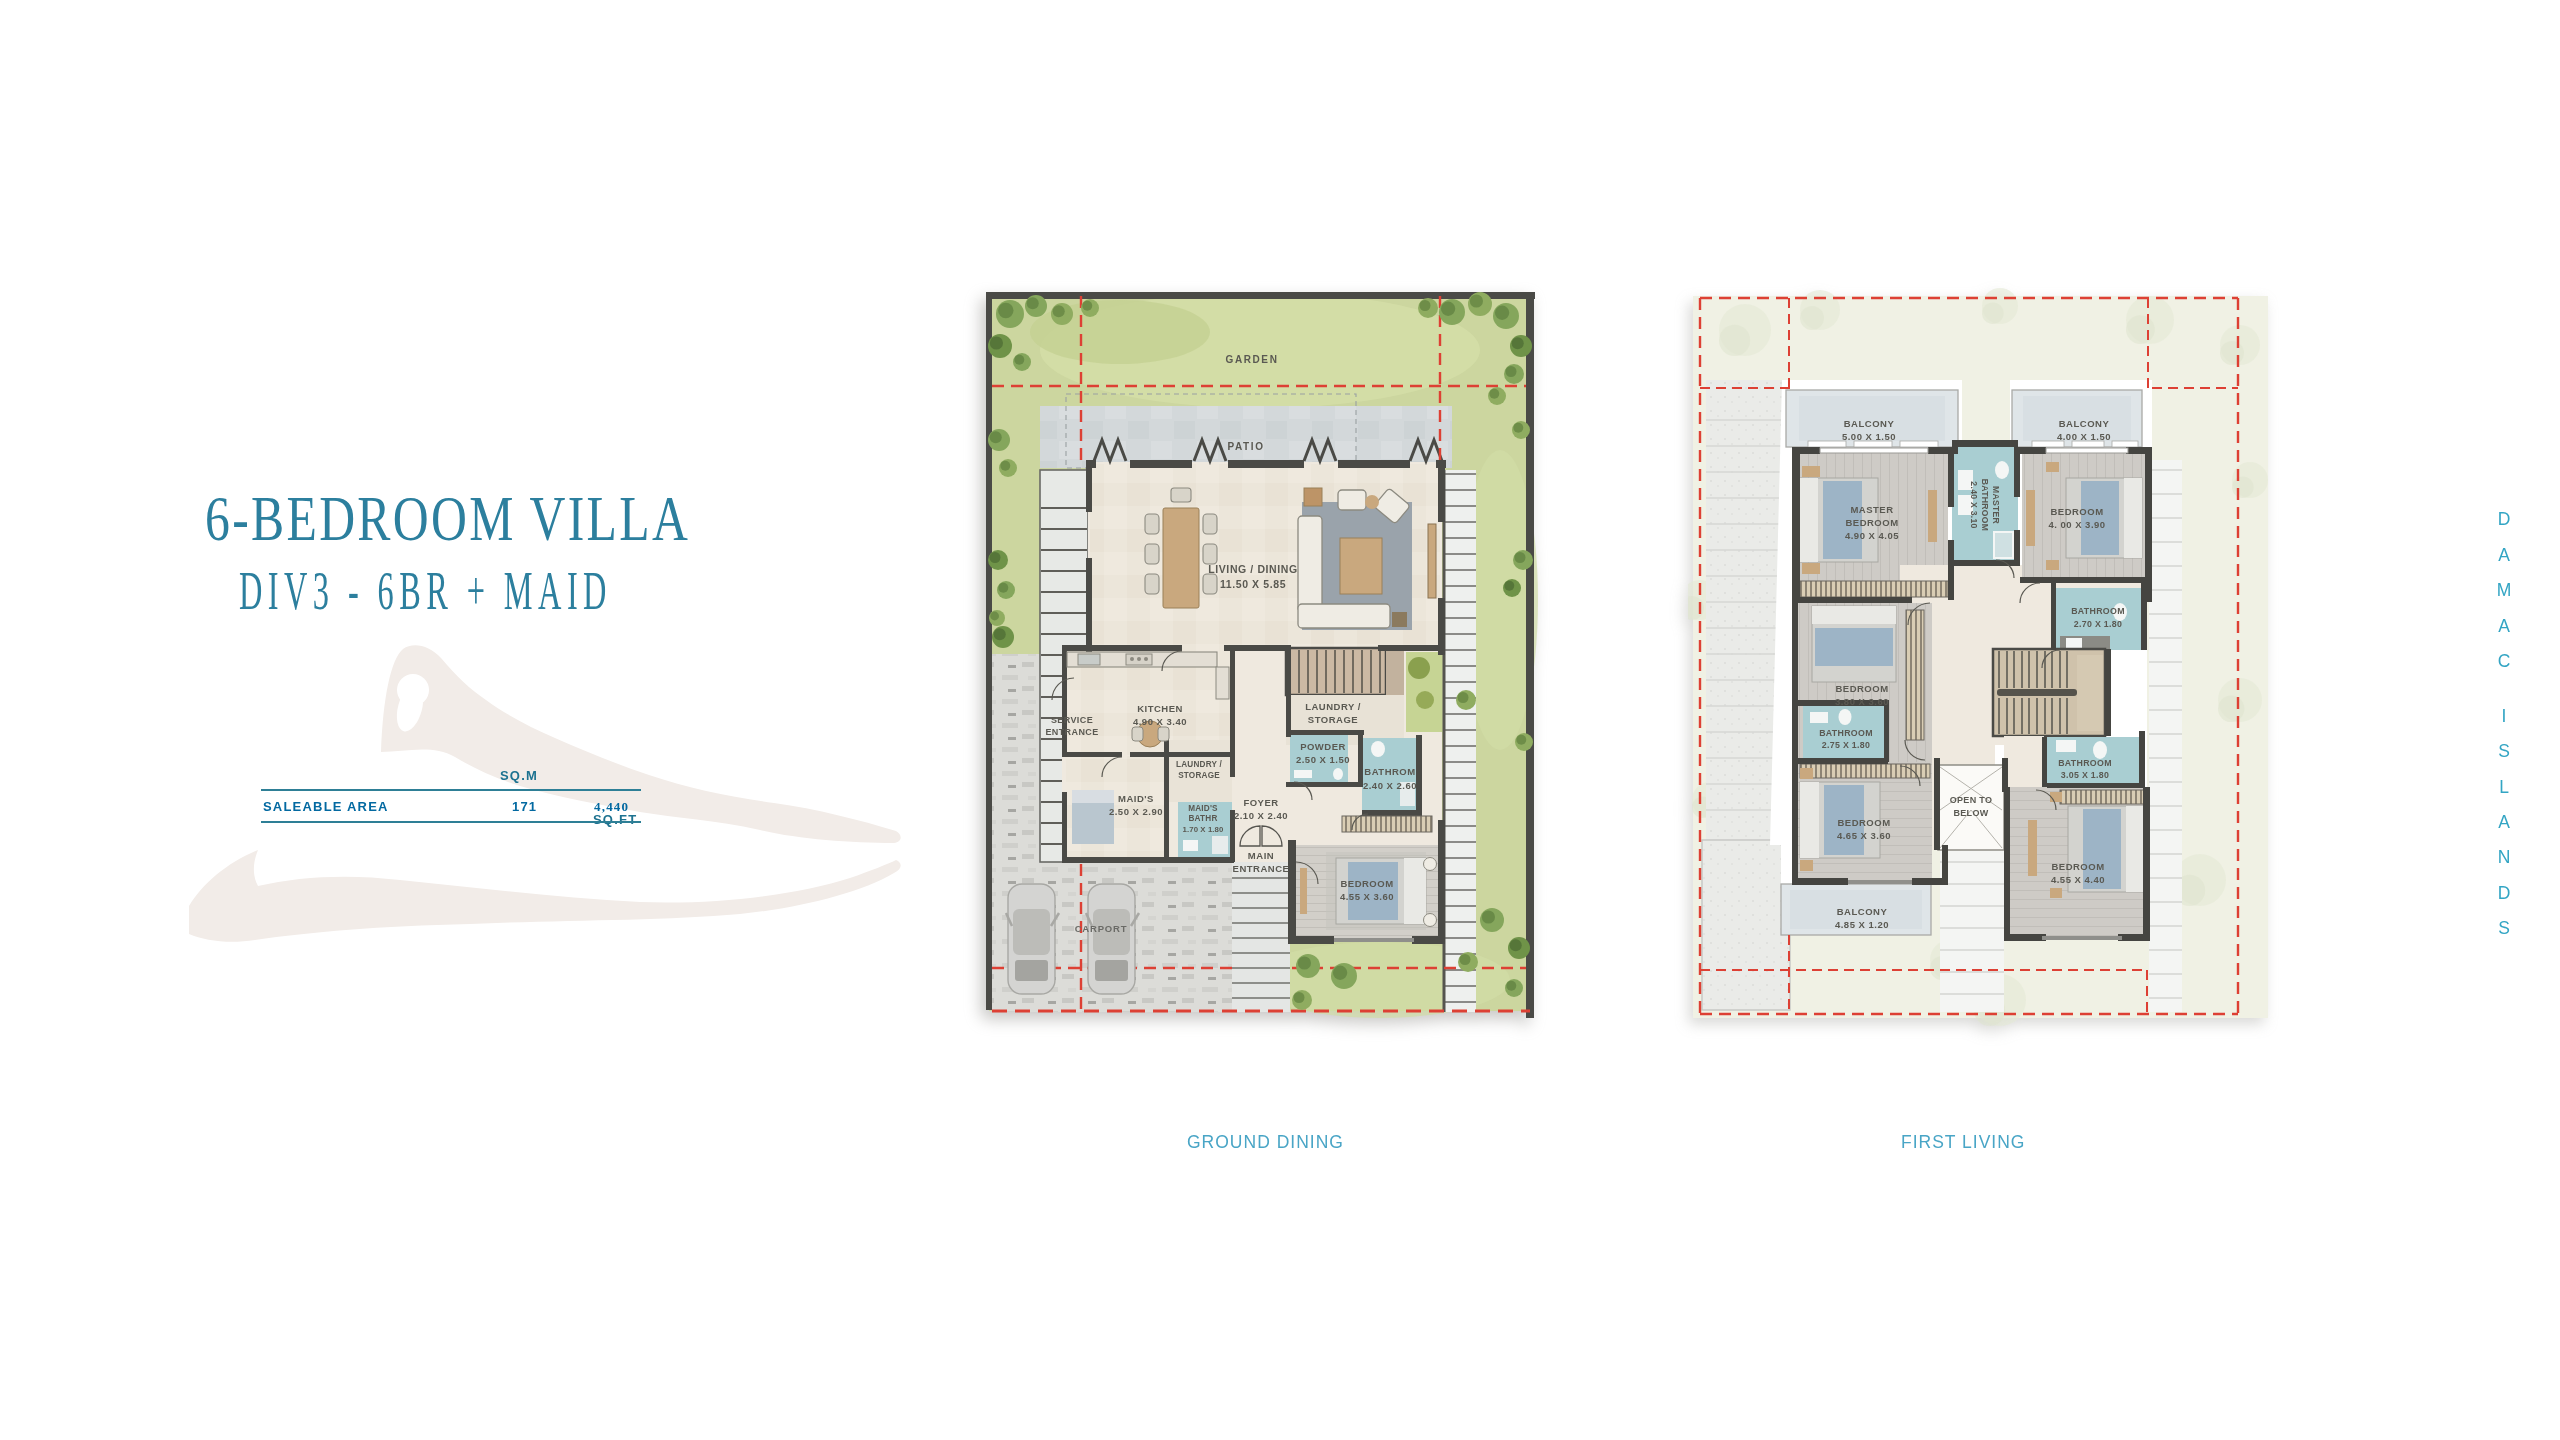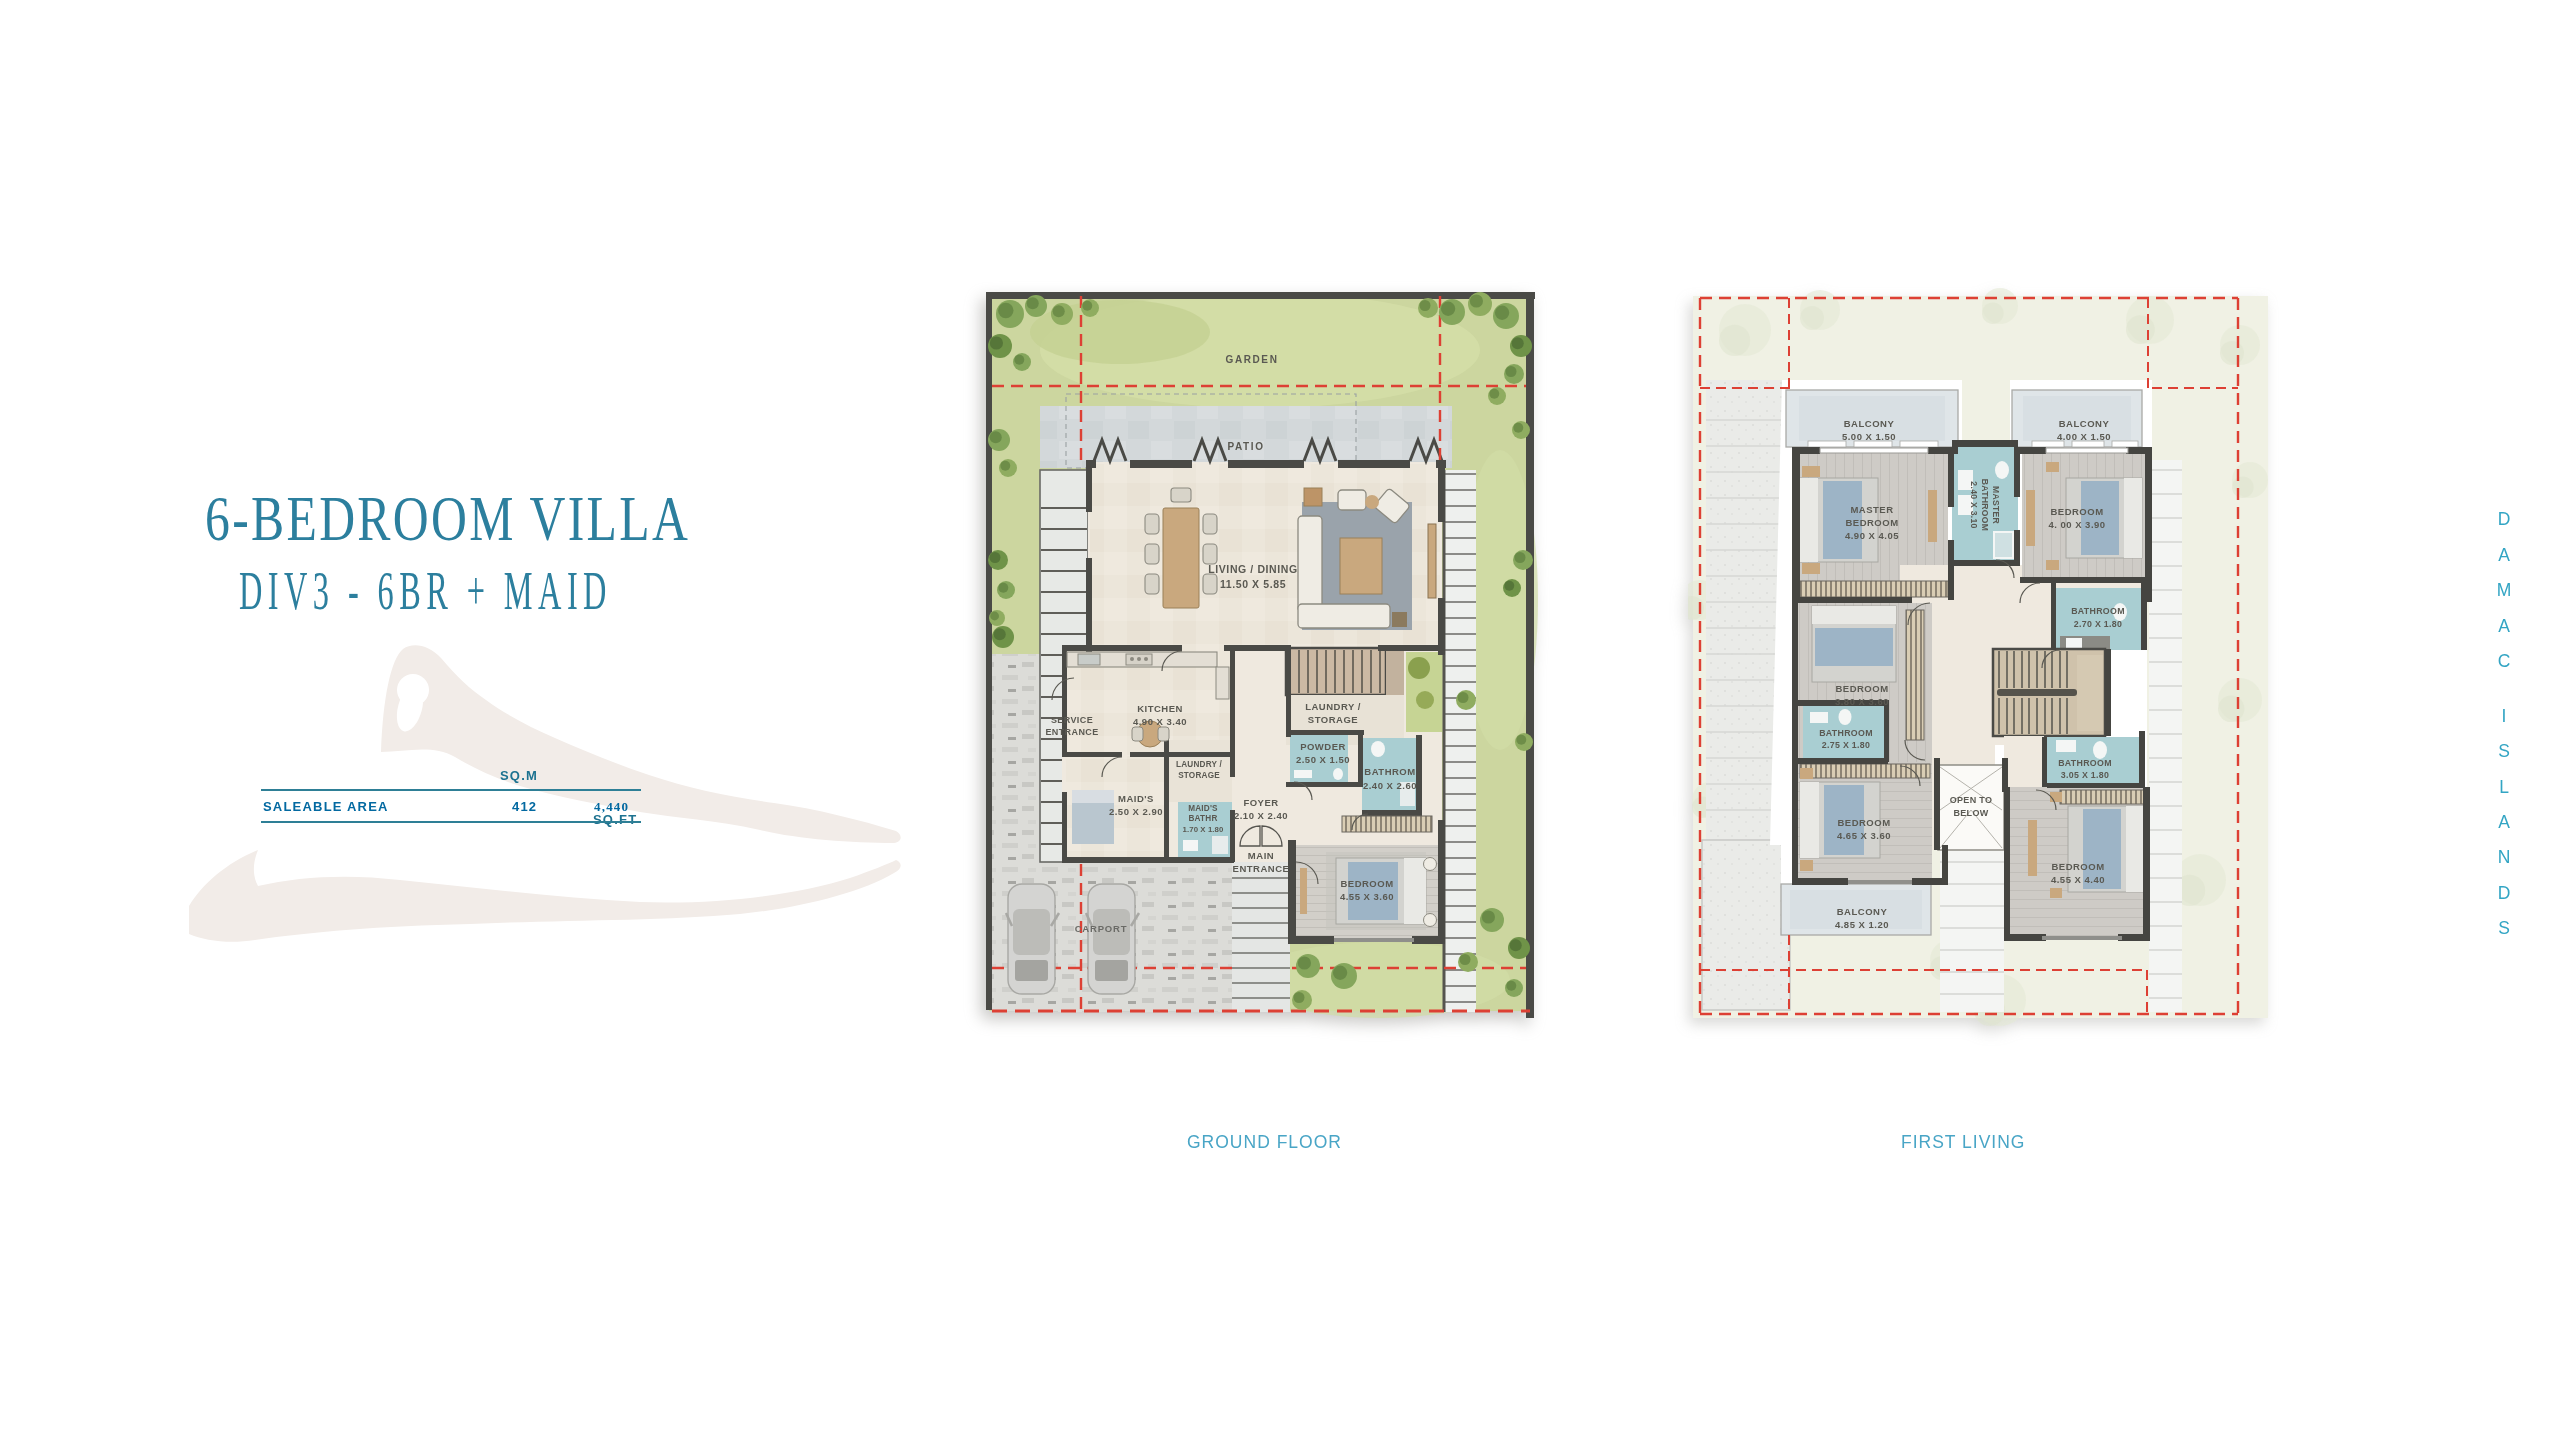--- a/index.html
+++ b/index.html
@@ -31,26 +31,26 @@
 
 <div class="abs subtitle" style="left:239px;top:560px;">DIV3 - 6BR + MAID</div>
 
 <div class="abs thead" style="left:500px;top:768px;text-align:right;">SQ.M</div>
 
 <div class="abs thead" style="left:593px;top:812px;">SQ.FT</div>
 
 <div class="abs tline" style="left:261px;top:789px;width:380px;"></div>
 
 <div class="abs trow" style="left:263px;top:799px;">SALEABLE AREA</div>
-<div class="abs trow" style="left:512px;top:799px;">412</div>
+<div class="abs trow" style="left:512px;top:799px;">171</div>
 <div class="abs trow" style="left:594px;top:799px;font-family:Liberation Serif, serif;">4,440</div>
 
 <div class="abs tline" style="left:261px;top:821px;width:380px;"></div>
 
-<div class="abs floorlbl" style="left:1187px;top:1132px;">GROUND FLOOR</div>
+<div class="abs floorlbl" style="left:1187px;top:1132px;">GROUND DINING</div>
 
 <div class="abs floorlbl" style="left:1901px;top:1132px;">FIRST LIVING</div>
 
 <div class="abs vlbl" style="left:2493px;top:509px;width:22px;text-align:center;">D</div>
 <div class="abs vlbl" style="left:2493px;top:545px;width:22px;text-align:center;">A</div>
 <div class="abs vlbl" style="left:2493px;top:580px;width:22px;text-align:center;">M</div>
 <div class="abs vlbl" style="left:2493px;top:616px;width:22px;text-align:center;">A</div>
 <div class="abs vlbl" style="left:2493px;top:651px;width:22px;text-align:center;">C</div>
 <div class="abs vlbl" style="left:2493px;top:706px;width:22px;text-align:center;">I</div>
 <div class="abs vlbl" style="left:2493px;top:741px;width:22px;text-align:center;">S</div>

